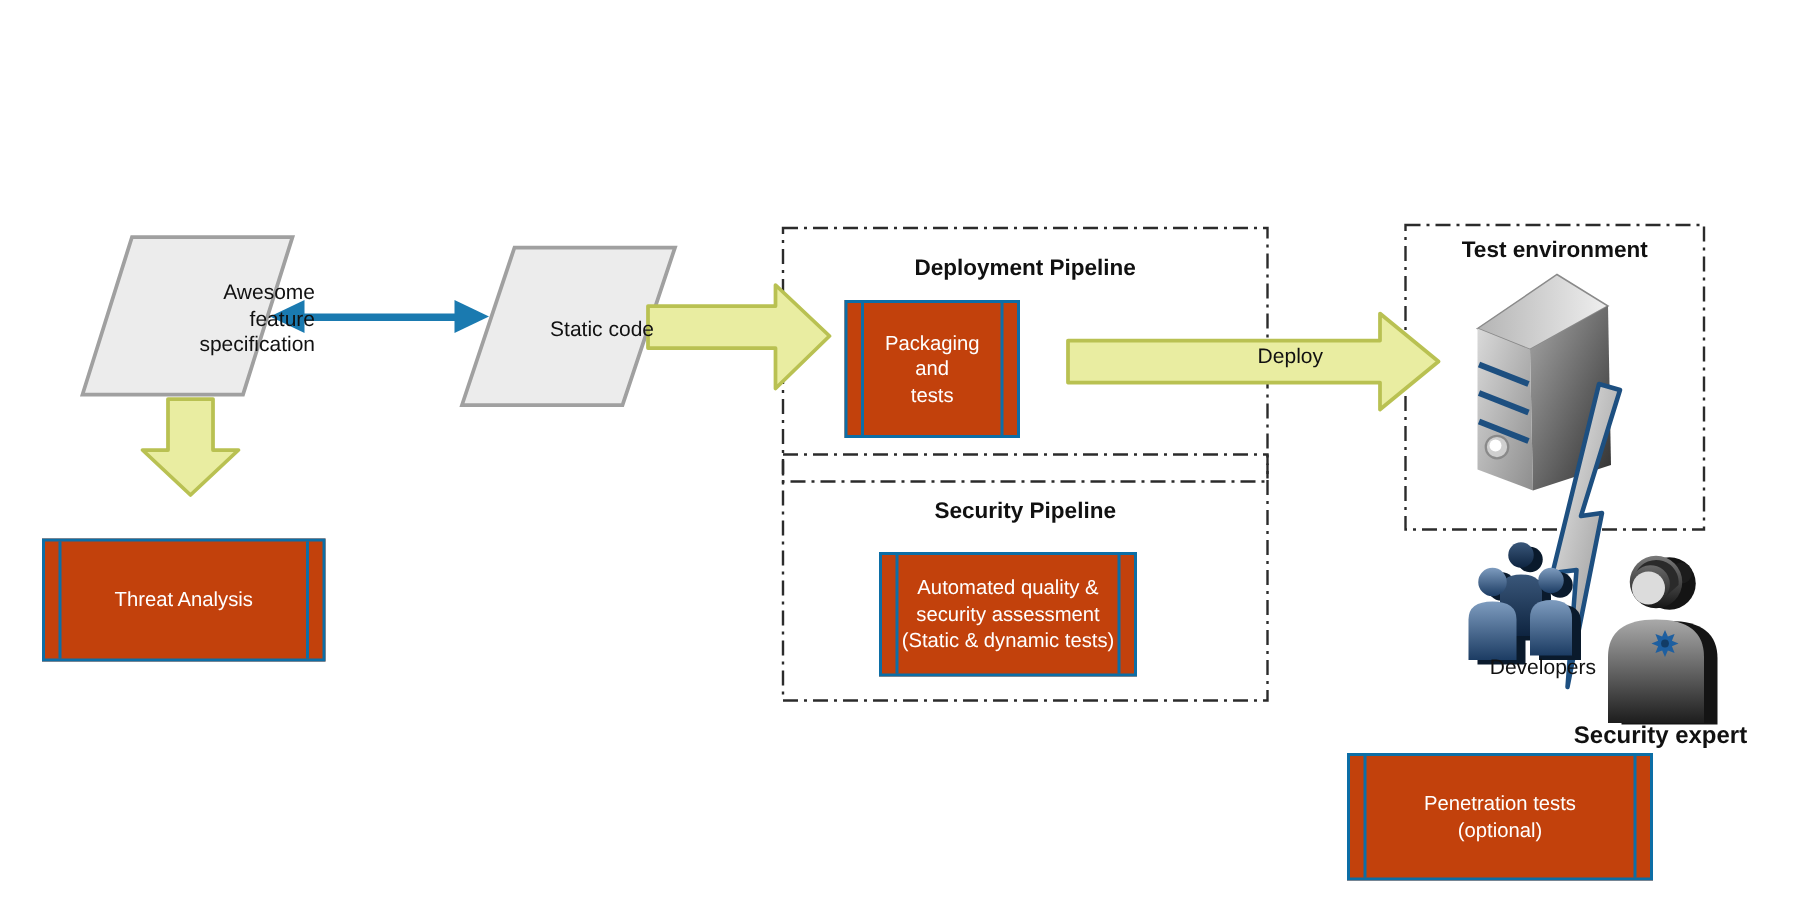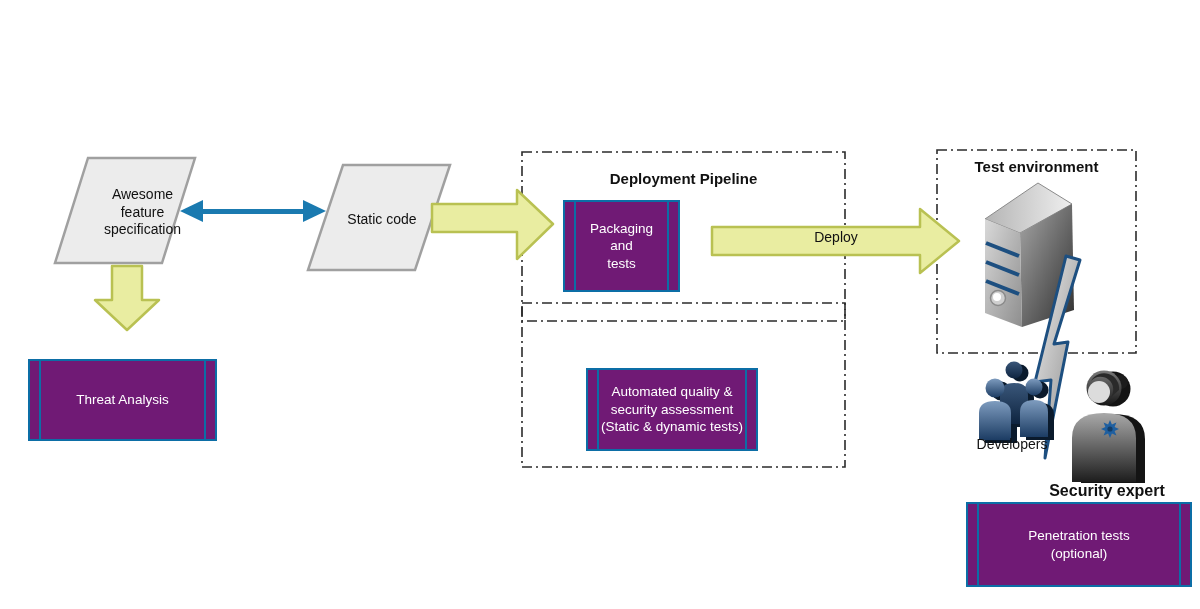--- a/index.html
+++ b/index.html
@@ -5,34 +5,34 @@
   html,body { margin:0; padding:0; background:#ffffff; }
   .canvas {
     position:relative; width:1200px; height:609px; overflow:hidden;
     font-family:"Liberation Sans", sans-serif; background:#ffffff;
   }
   svg.layer { position:absolute; left:0; top:0; }
 
   
   .procbox {
     position:absolute; box-sizing:border-box;
-    background:#701a75; border:2px solid #0c6ea6;
+    background:#c2410c; border:2px solid #0c6ea6;
     display:flex; align-items:center; justify-content:center;
     color:#ffffff; text-align:center; white-space:pre-line;
     font-size:13.5px; line-height:1.3;
   }
   .procbox::before, .procbox::after {
     content:""; position:absolute; top:0; bottom:0; width:2px; background:#0c6ea6;
   }
   .procbox::before { left:9px; }
   .procbox::after  { right:9px; }
 
   .lbl {
     position:absolute; color:#111; font-size:14px; line-height:1.25;
-    text-align:center; white-space:pre-line;
+    text-align:right; white-space:pre-line;
   }
   .ctitle {
     position:absolute; color:#111; font-weight:bold; font-size:15px;
     text-align:center; white-space:pre-line;
   }
   .big { font-size:16px; }
 </style>
 </head>
 <body>
 
@@ -138,24 +138,25 @@
     </g>
   </svg>
 
   <div class="procbox" style="left:28px; top:328px; width:189px; height:82px;margin-top:31px;">Threat Analysis</div>
   <div class="procbox" style="left:563px; top:200px; width:117px; height:92px;">Packaging
 and
 tests</div>
   <div class="procbox" style="left:586px; top:368px; width:172px; height:83px;">Automated quality &amp;
 security assessment
 (Static &amp; dynamic tests)</div>
-  <div class="procbox" style="left:966px; top:502px; width:226px; height:85px;">Penetration tests
+  <div class="procbox" style="left:898px; top:502px; width:204px; height:85px;">Penetration tests
 (optional)</div>
 
   <div class="ctitle" style="left:522px; top:170px; width:323px;">Deployment Pipeline</div>
+  <div class="ctitle" style="left:522px; top:332px; width:323px;">Security Pipeline</div>
   <div class="ctitle" style="left:937px; top:158px; width:199px;">Test environment</div>
 
   <div class="lbl" style="left:75px; top:186px; width:135px;">Awesome
 feature
 specification</div>
   <div class="lbl" style="left:328px; top:211px; width:108px;">Static code</div>
   <div class="lbl" style="left:790px; top:229px; width:92px;">Deploy</div>
   <div class="lbl" style="left:960px; top:436px; width:104px;">Developers</div>
   <div class="ctitle big" style="left:1012px; top:482px; width:190px;">Security expert</div>
 

